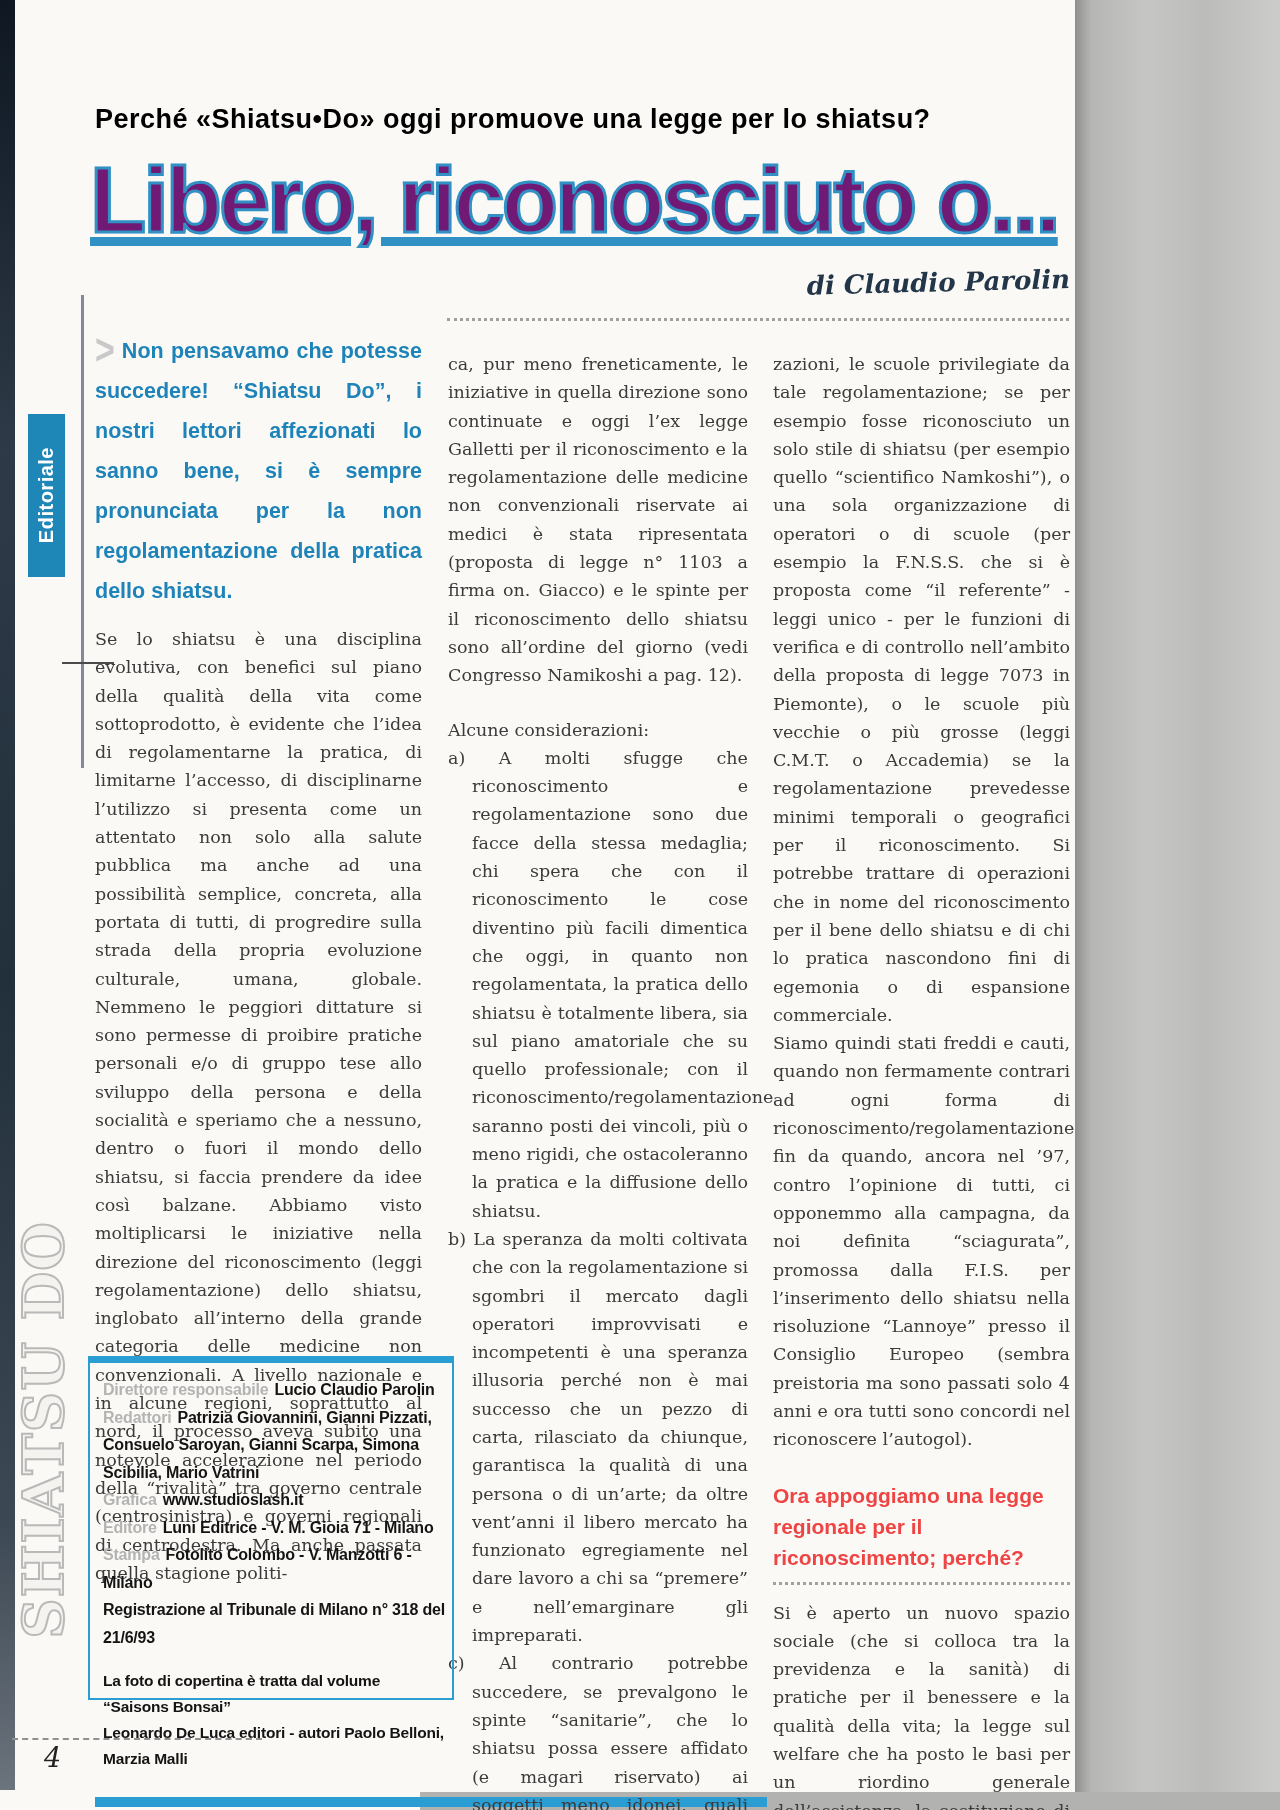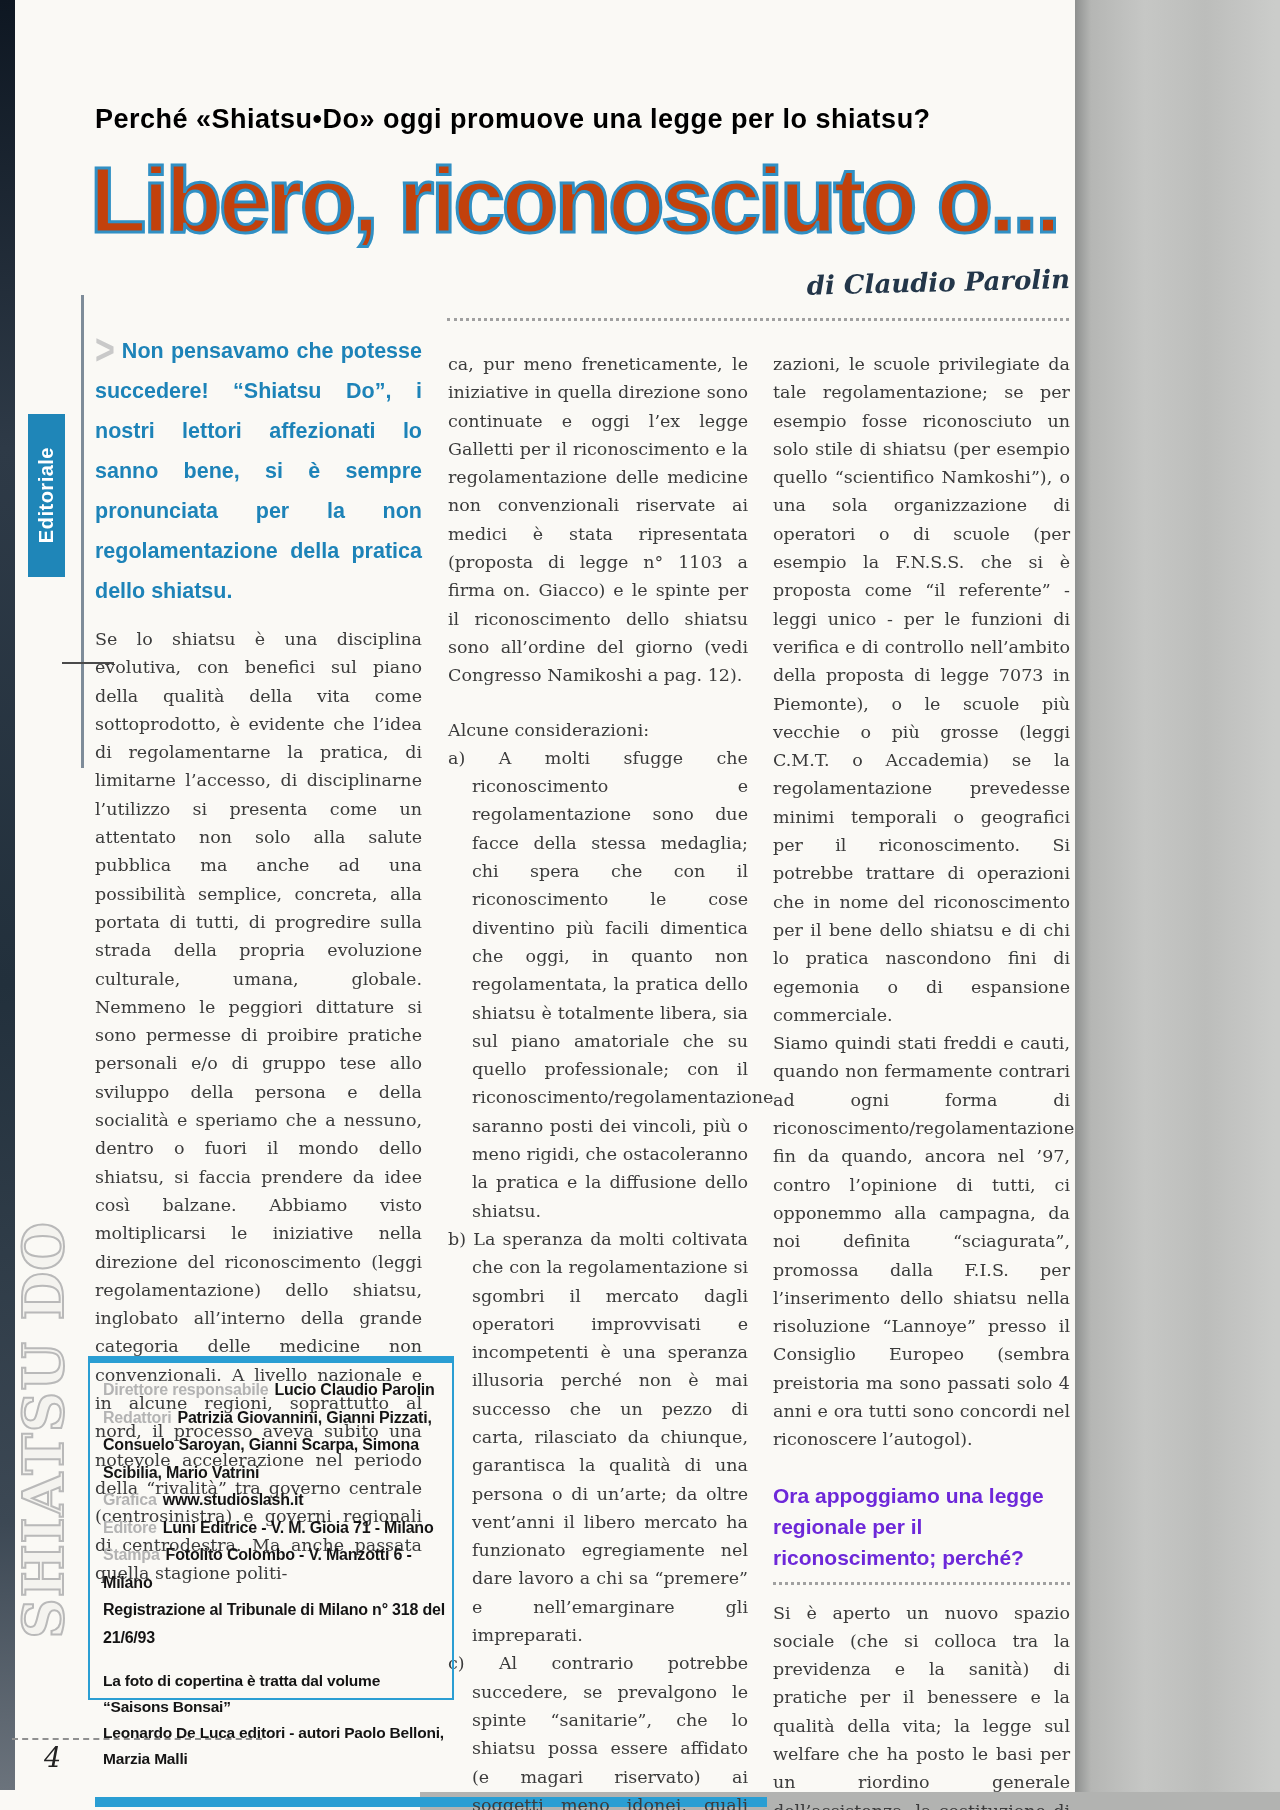--- a/index.html
+++ b/index.html
@@ -11,22 +11,22 @@
     background:linear-gradient(to bottom,#0e1722,#2e3a47 25%,#22303c 55%,#3c4854 85%,#6b737c);}
   .scan-right{position:absolute;left:1075px;top:0;width:205px;height:1810px;
     background:linear-gradient(to right,#8e908f 0px,#b5b6b4 16px,#c6c7c5 70px,#bcbdbb 130px,#cbccca 200px);}
   .scan-bottom{position:absolute;left:420px;top:1792px;width:860px;height:18px;background:#b2b3b1;}
   .bottom-bar{position:absolute;left:95px;top:1797px;width:672px;height:10px;background:#2a9ed3;}
 
   
   .kicker{position:absolute;left:95px;top:104px;width:980px;
     font-weight:bold;font-size:27px;letter-spacing:.5px;color:#000000;}
   .big-title{position:absolute;left:90px;top:148px;width:990px;white-space:nowrap;
-    font-weight:bold;font-size:92px;letter-spacing:-3px;color:#c2410c;
-    -webkit-text-stroke:3px #3190c4;text-stroke:3px #3190c4;}
+    font-weight:bold;font-size:92px;letter-spacing:-3px;color:#701a75;
+    -webkit-text-stroke:3px #3190c4;text-stroke:3px #3190c4;text-decoration:underline;}
   .byline{position:absolute;left:760px;top:268px;width:310px;text-align:right;
     font-family:"DejaVu Serif",serif;font-style:italic;font-weight:bold;
     font-size:26px;color:#233649;transform:rotate(-1.5deg);}
   .dotted-rule-top{position:absolute;left:447px;top:318px;width:622px;height:0;
     border-top:3px dotted #a0a0a0;}
 
   
   .section-tab{position:absolute;left:28px;top:414px;width:37px;height:163px;background:#1f86b8;
     display:flex;align-items:center;justify-content:center;}
   .section-tab span{writing-mode:vertical-rl;transform:rotate(180deg);
@@ -51,21 +51,21 @@
   .intro{font-family:"Liberation Sans",sans-serif;font-weight:bold;
     font-size:21.5px;line-height:40px;color:#1d83b8;text-align:justify;}
   .chevron{color:#c9c9c9;font-size:34px;font-weight:bold;line-height:0;
     display:inline-block;transform:scaleY(1.25);margin-right:7px;vertical-align:-3px;}
   .body-start{margin-top:14px !important;}
 
   .considerazioni{margin-top:26px !important;}
   .li{padding-left:24px;text-indent:-24px;margin:0;}
 
   .subhead{font-family:"Liberation Sans",sans-serif;font-weight:bold;
-    font-size:21px;line-height:31px;color:#6d28d9;text-align:left;
+    font-size:21px;line-height:31px;color:#ef4444;text-align:left;
     margin-top:26px !important;padding-bottom:9px;border-bottom:3px dotted #a0a0a0;}
   .after-subhead{margin-top:14px !important;}
 
   
   .colophon{position:absolute;left:88px;top:1356px;width:366px;height:344px;box-sizing:border-box;
     border:2px solid #2a9ed3;border-top:7px solid #2a9ed3;padding:13px 3px 0 13px;
     font-family:"Liberation Sans",sans-serif;font-weight:bold;font-size:16px;
     line-height:27.5px;letter-spacing:-.2px;color:#141414;}
   .colophon .lbl{color:#b3b3b3;margin-right:6px;}
   .colophon .note{margin-top:17px;font-size:15.5px;line-height:26px;}

